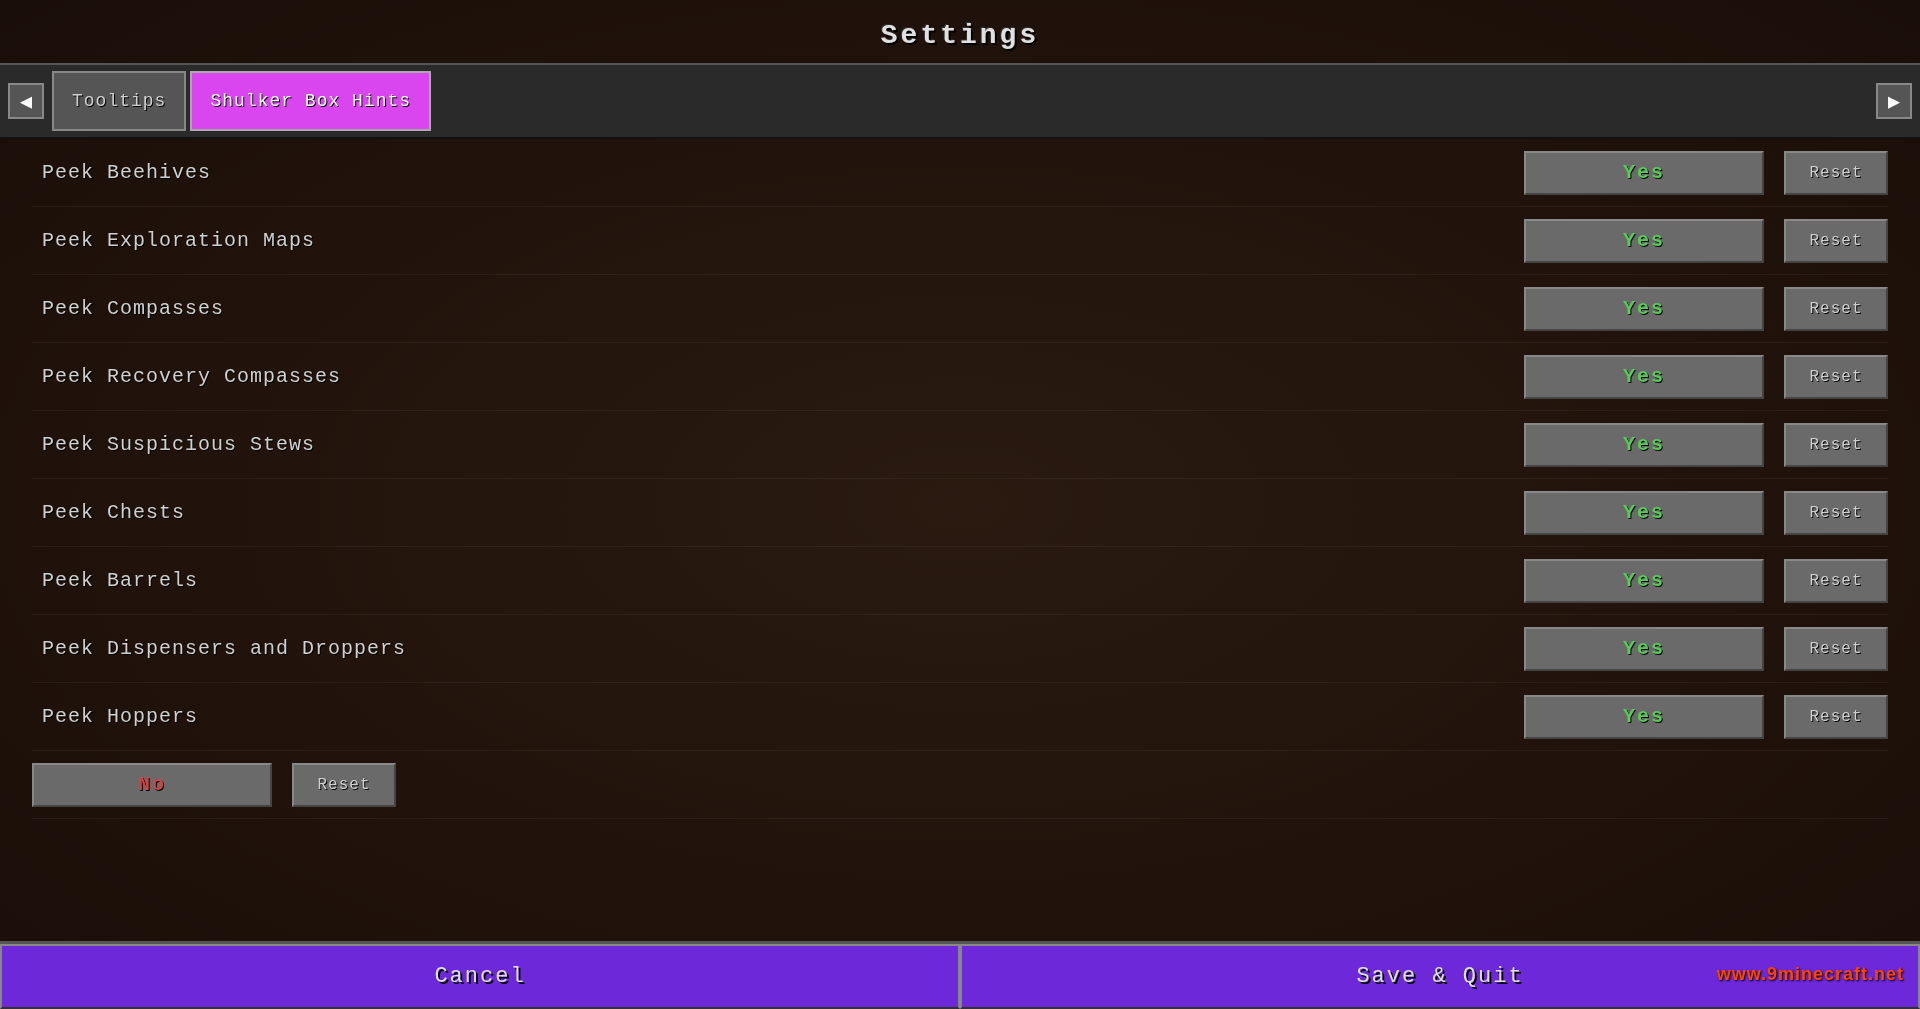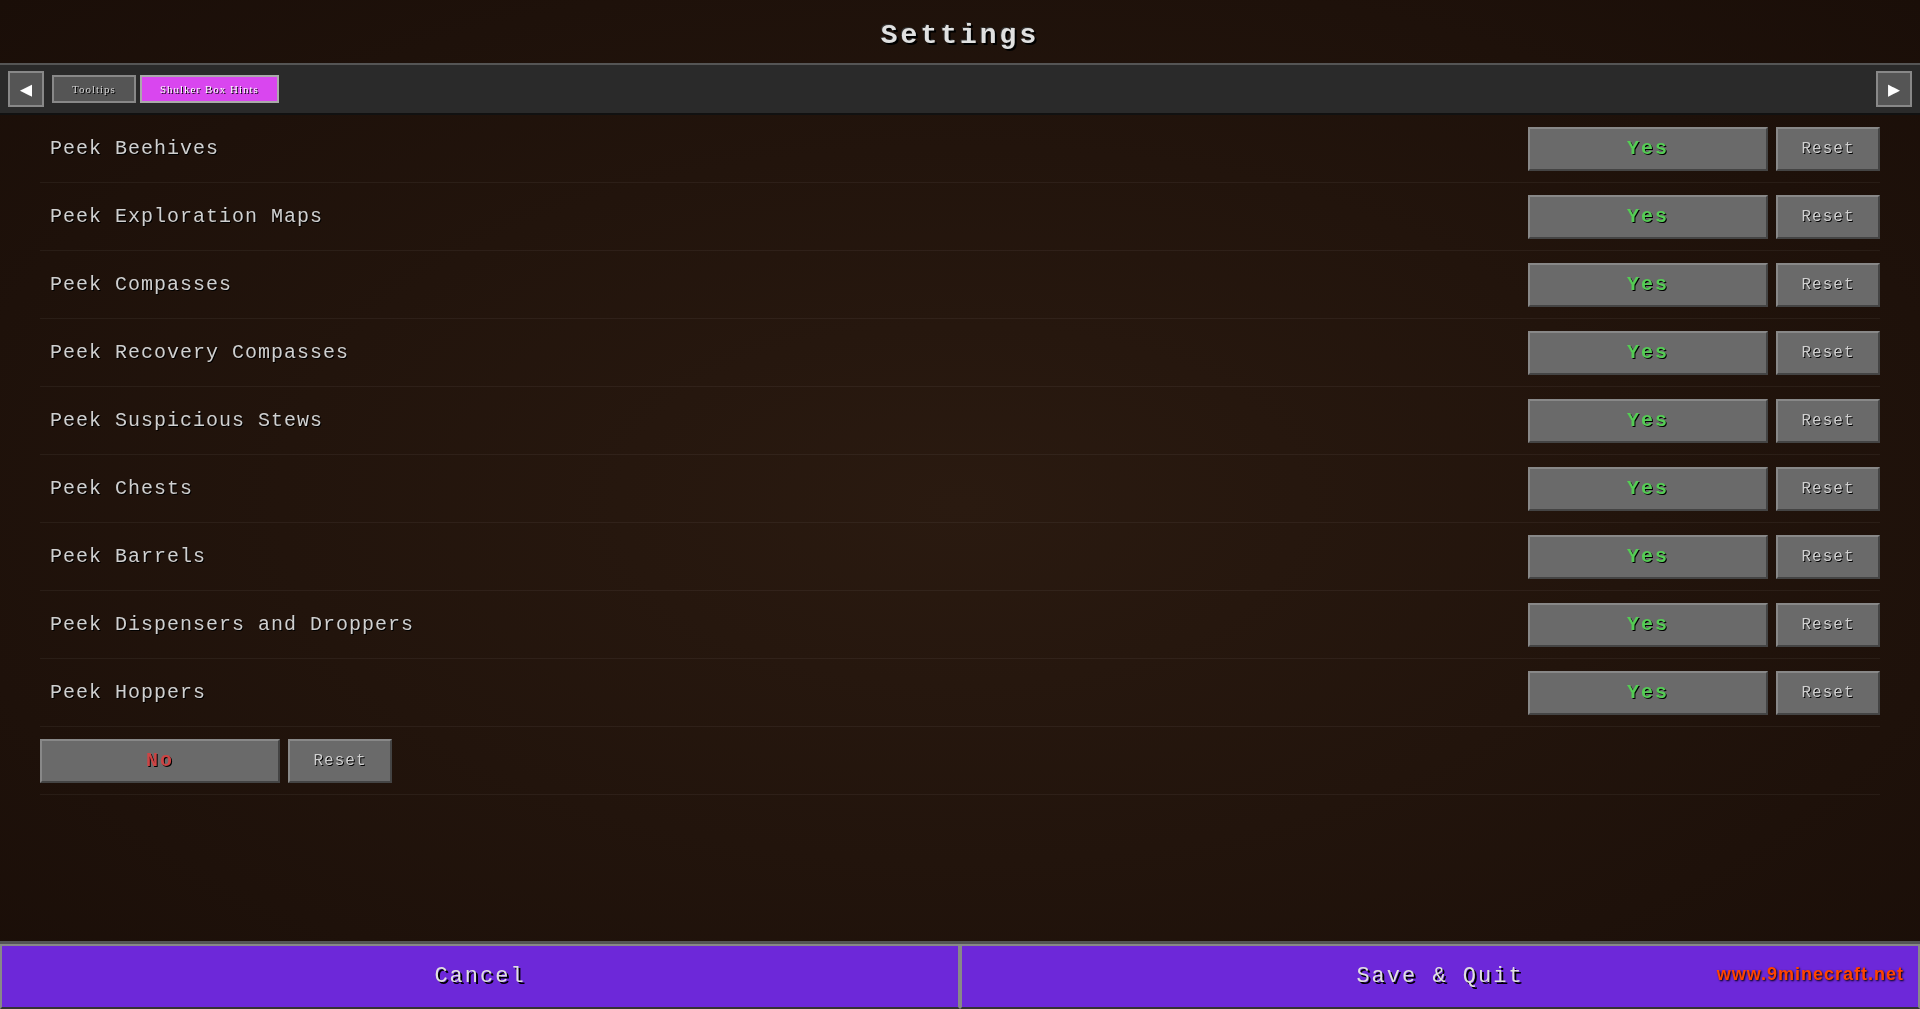--- a/index.html
+++ b/index.html
@@ -90,42 +90,42 @@
     .tabs-list {
       display: flex;
       gap: 4px;
       flex: 1;
     }
 
     .tab-item {
       background: #555;
       border: 2px solid #888;
       color: #d0d0d0;
-      font-family: Liberation Serif, serif;
-      font-size: 11px;
-      padding: 6px 18px;
+      font-family: Liberation Mono, monospace;
+      font-size: 18px;
+      padding: 18px 18px;
       cursor: pointer;
       letter-spacing: 1px;
       text-shadow: 1px 1px 0 #000;
       user-select: none;
     }
 
     .tab-item.active {
       background: #d946ef;
       border-color: #aaa;
       color: #fff;
     }
 
     
     .settings-area {
       flex: 1;
       width: 100%;
       overflow: hidden;
       position: relative;
-      padding: 0 40px;
+      padding: 0 32px;
     }
 
     .settings-list {
       width: 100%;
       height: 100%;
       overflow-y: auto;
     }
 
     .settings-list::-webkit-scrollbar {
       width: 18px;
@@ -154,21 +154,21 @@
       font-family: 'Courier New', monospace;
       font-size: 20px;
       letter-spacing: 1px;
       text-shadow: 1px 1px 0 #000;
       padding-left: 10px;
     }
 
     .setting-control {
       display: flex;
       align-items: center;
-      gap: 8px;
+      gap: 20px;
     }
 
     .value-btn {
       background: #6a6a6a;
       border: 2px solid #888;
       border-bottom: 2px solid #444;
       border-right: 2px solid #444;
       width: 240px;
       height: 44px;
       display: flex;

